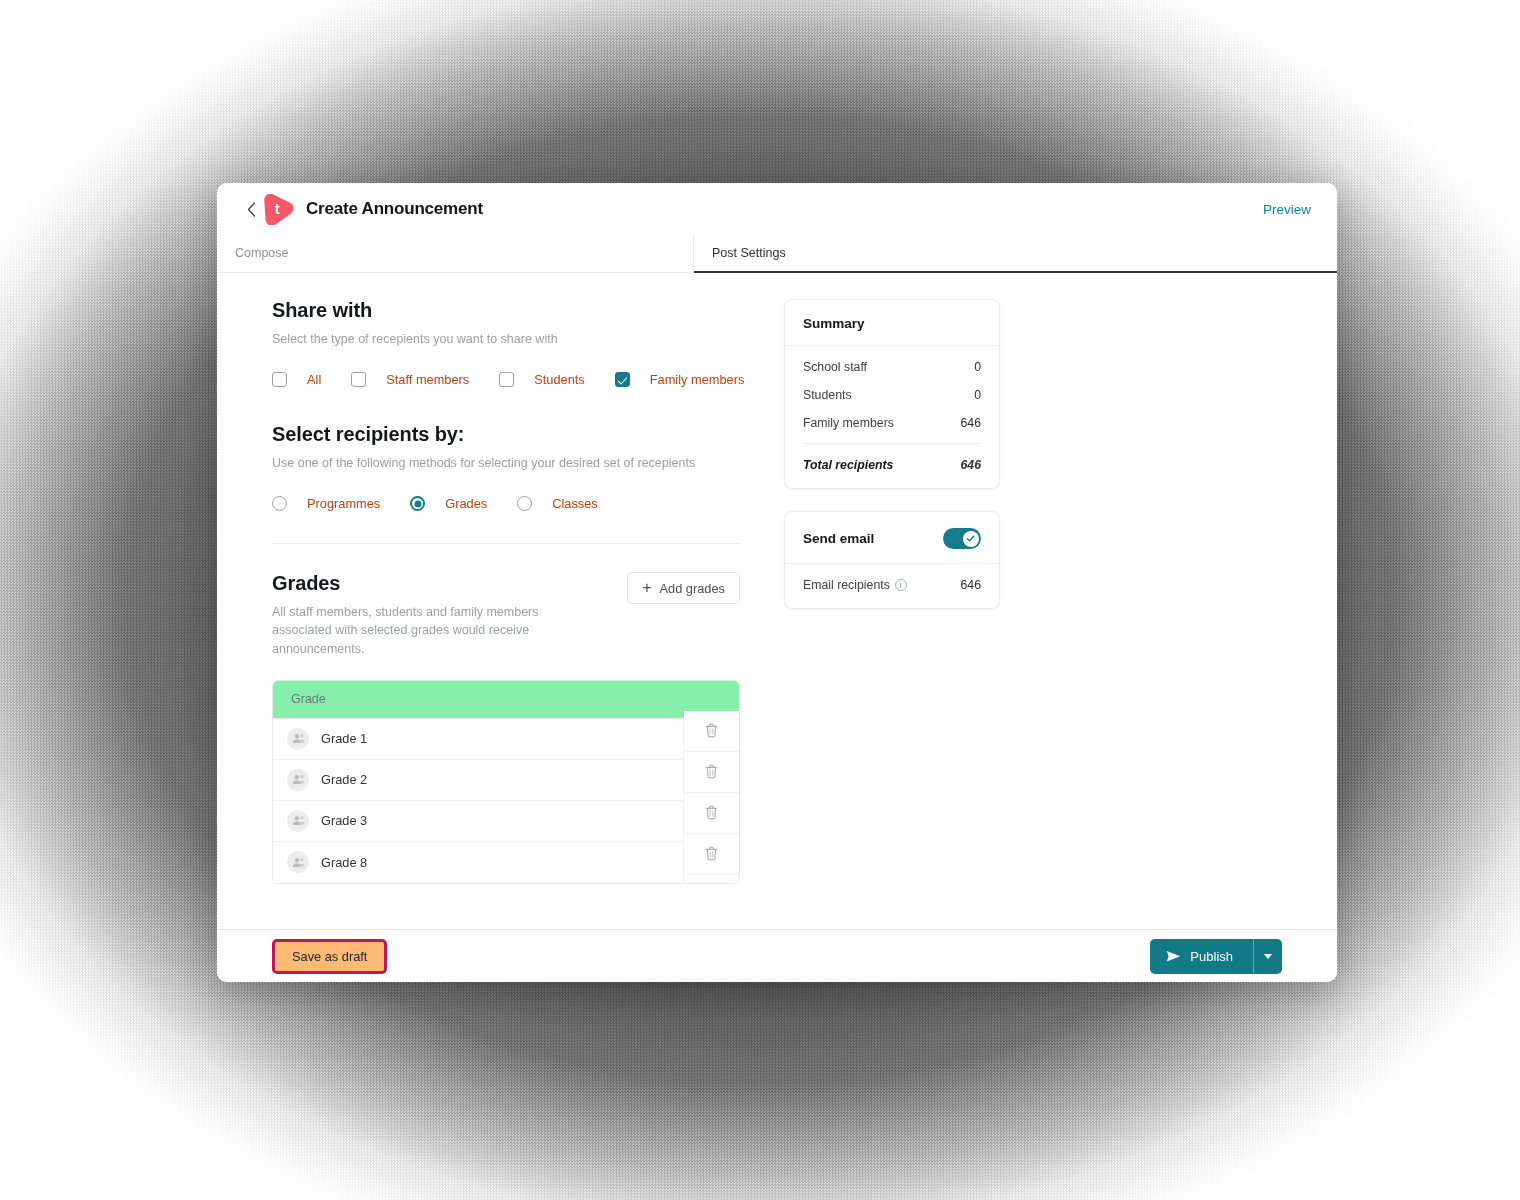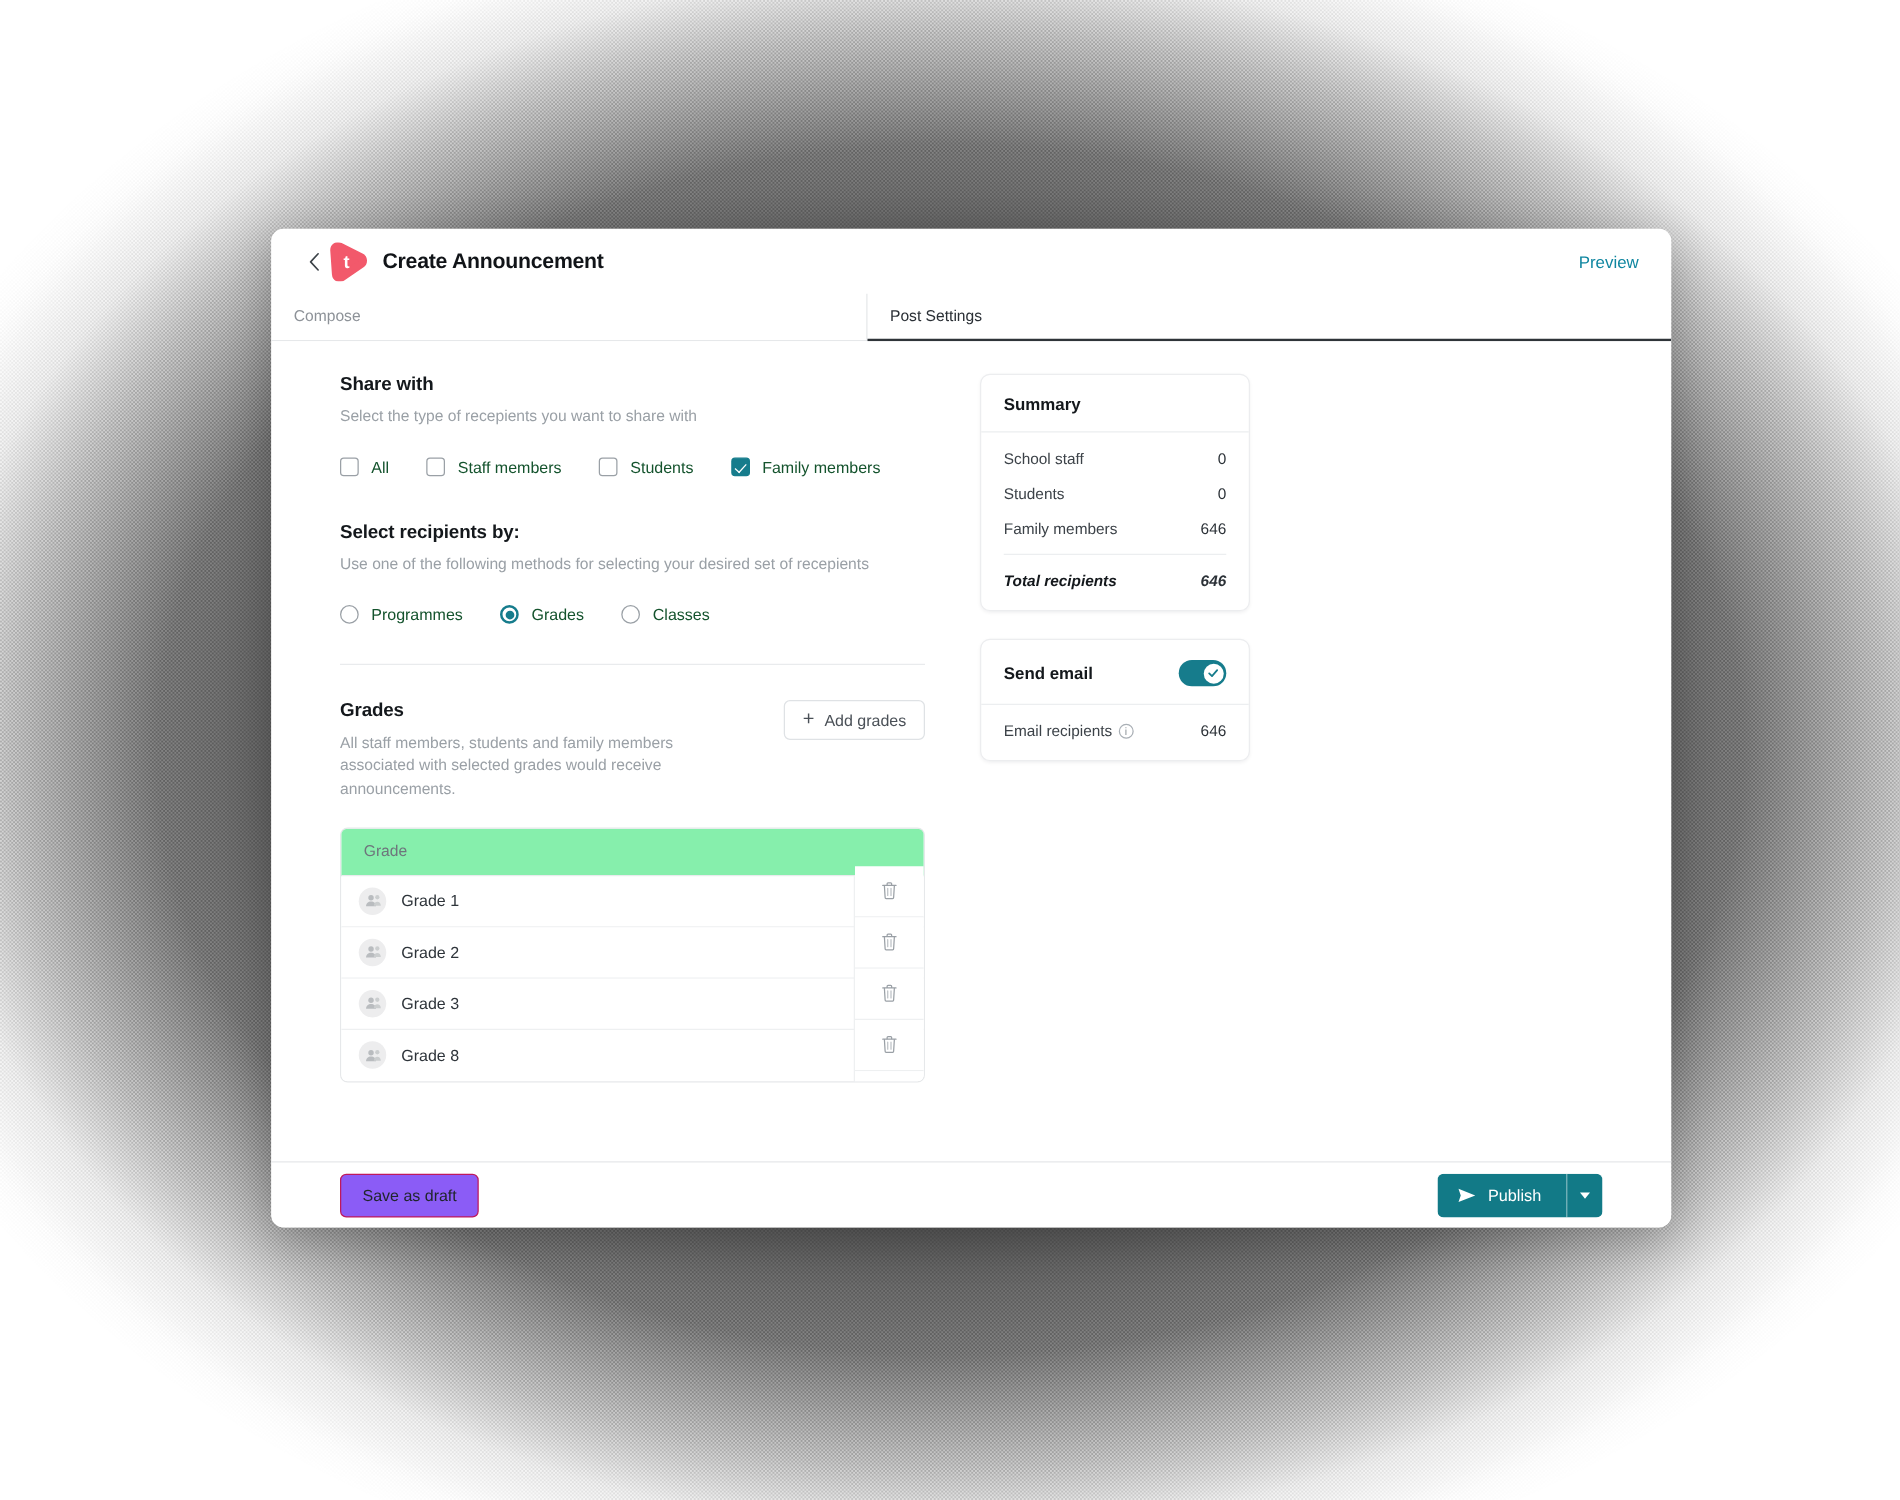--- a/index.html
+++ b/index.html
@@ -145,21 +145,21 @@
   .cols {
     width: 1010px;
     display: flex;
     gap: 44px;
   }
   .col-main { width: 468px; flex: 0 0 468px; padding-left: 0; }
   .col-side { width: 216px; flex: 0 0 216px; }
 
   
   .sec-title {
-    font-size: 15px;
+    font-size: 20px;
     font-weight: 700;
     color: #14181c;
     letter-spacing: -0.1px;
   }
   .sec-sub {
     font-size: 12.5px;
     color: #9aa0a6;
     margin-top: 8px;
     line-height: 1.45;
   }
@@ -193,22 +193,22 @@
     content: "";
     position: absolute;
     left: 4px; top: 1.5px;
     width: 4px; height: 8px;
     border: solid #fff;
     border-width: 0 1.8px 1.8px 0;
     transform: rotate(42deg);
   }
   .choice-label {
     font-size: 12.8px;
-    color: #14532d;
-    margin-left: 10px;
+    color: #c2410c;
+    margin-left: 20px;
     white-space: nowrap;
   }
 
   
   .rb {
     width: 15px; height: 15px;
     border: 1.6px solid #9aa0a6;
     border-radius: 50%;
     background: #fff;
     flex: 0 0 15px;
@@ -418,23 +418,23 @@
   .footer-inner {
     width: 1010px;
     margin: 0 auto;
     display: flex;
     align-items: center;
     justify-content: space-between;
   }
   .btn-draft {
     height: 35px;
     padding: 0 17px;
-    border: 1px solid #be185d;
+    border: 3px solid #be185d;
     border-radius: 5px;
-    background: #8b5cf6;
+    background: #fdba74;
     font-size: 12.8px;
     color: #20262c;
     cursor: pointer;
   }
   .publish-group {
     display: flex;
     align-items: stretch;
     border-radius: 5px;
     overflow: hidden;
   }

